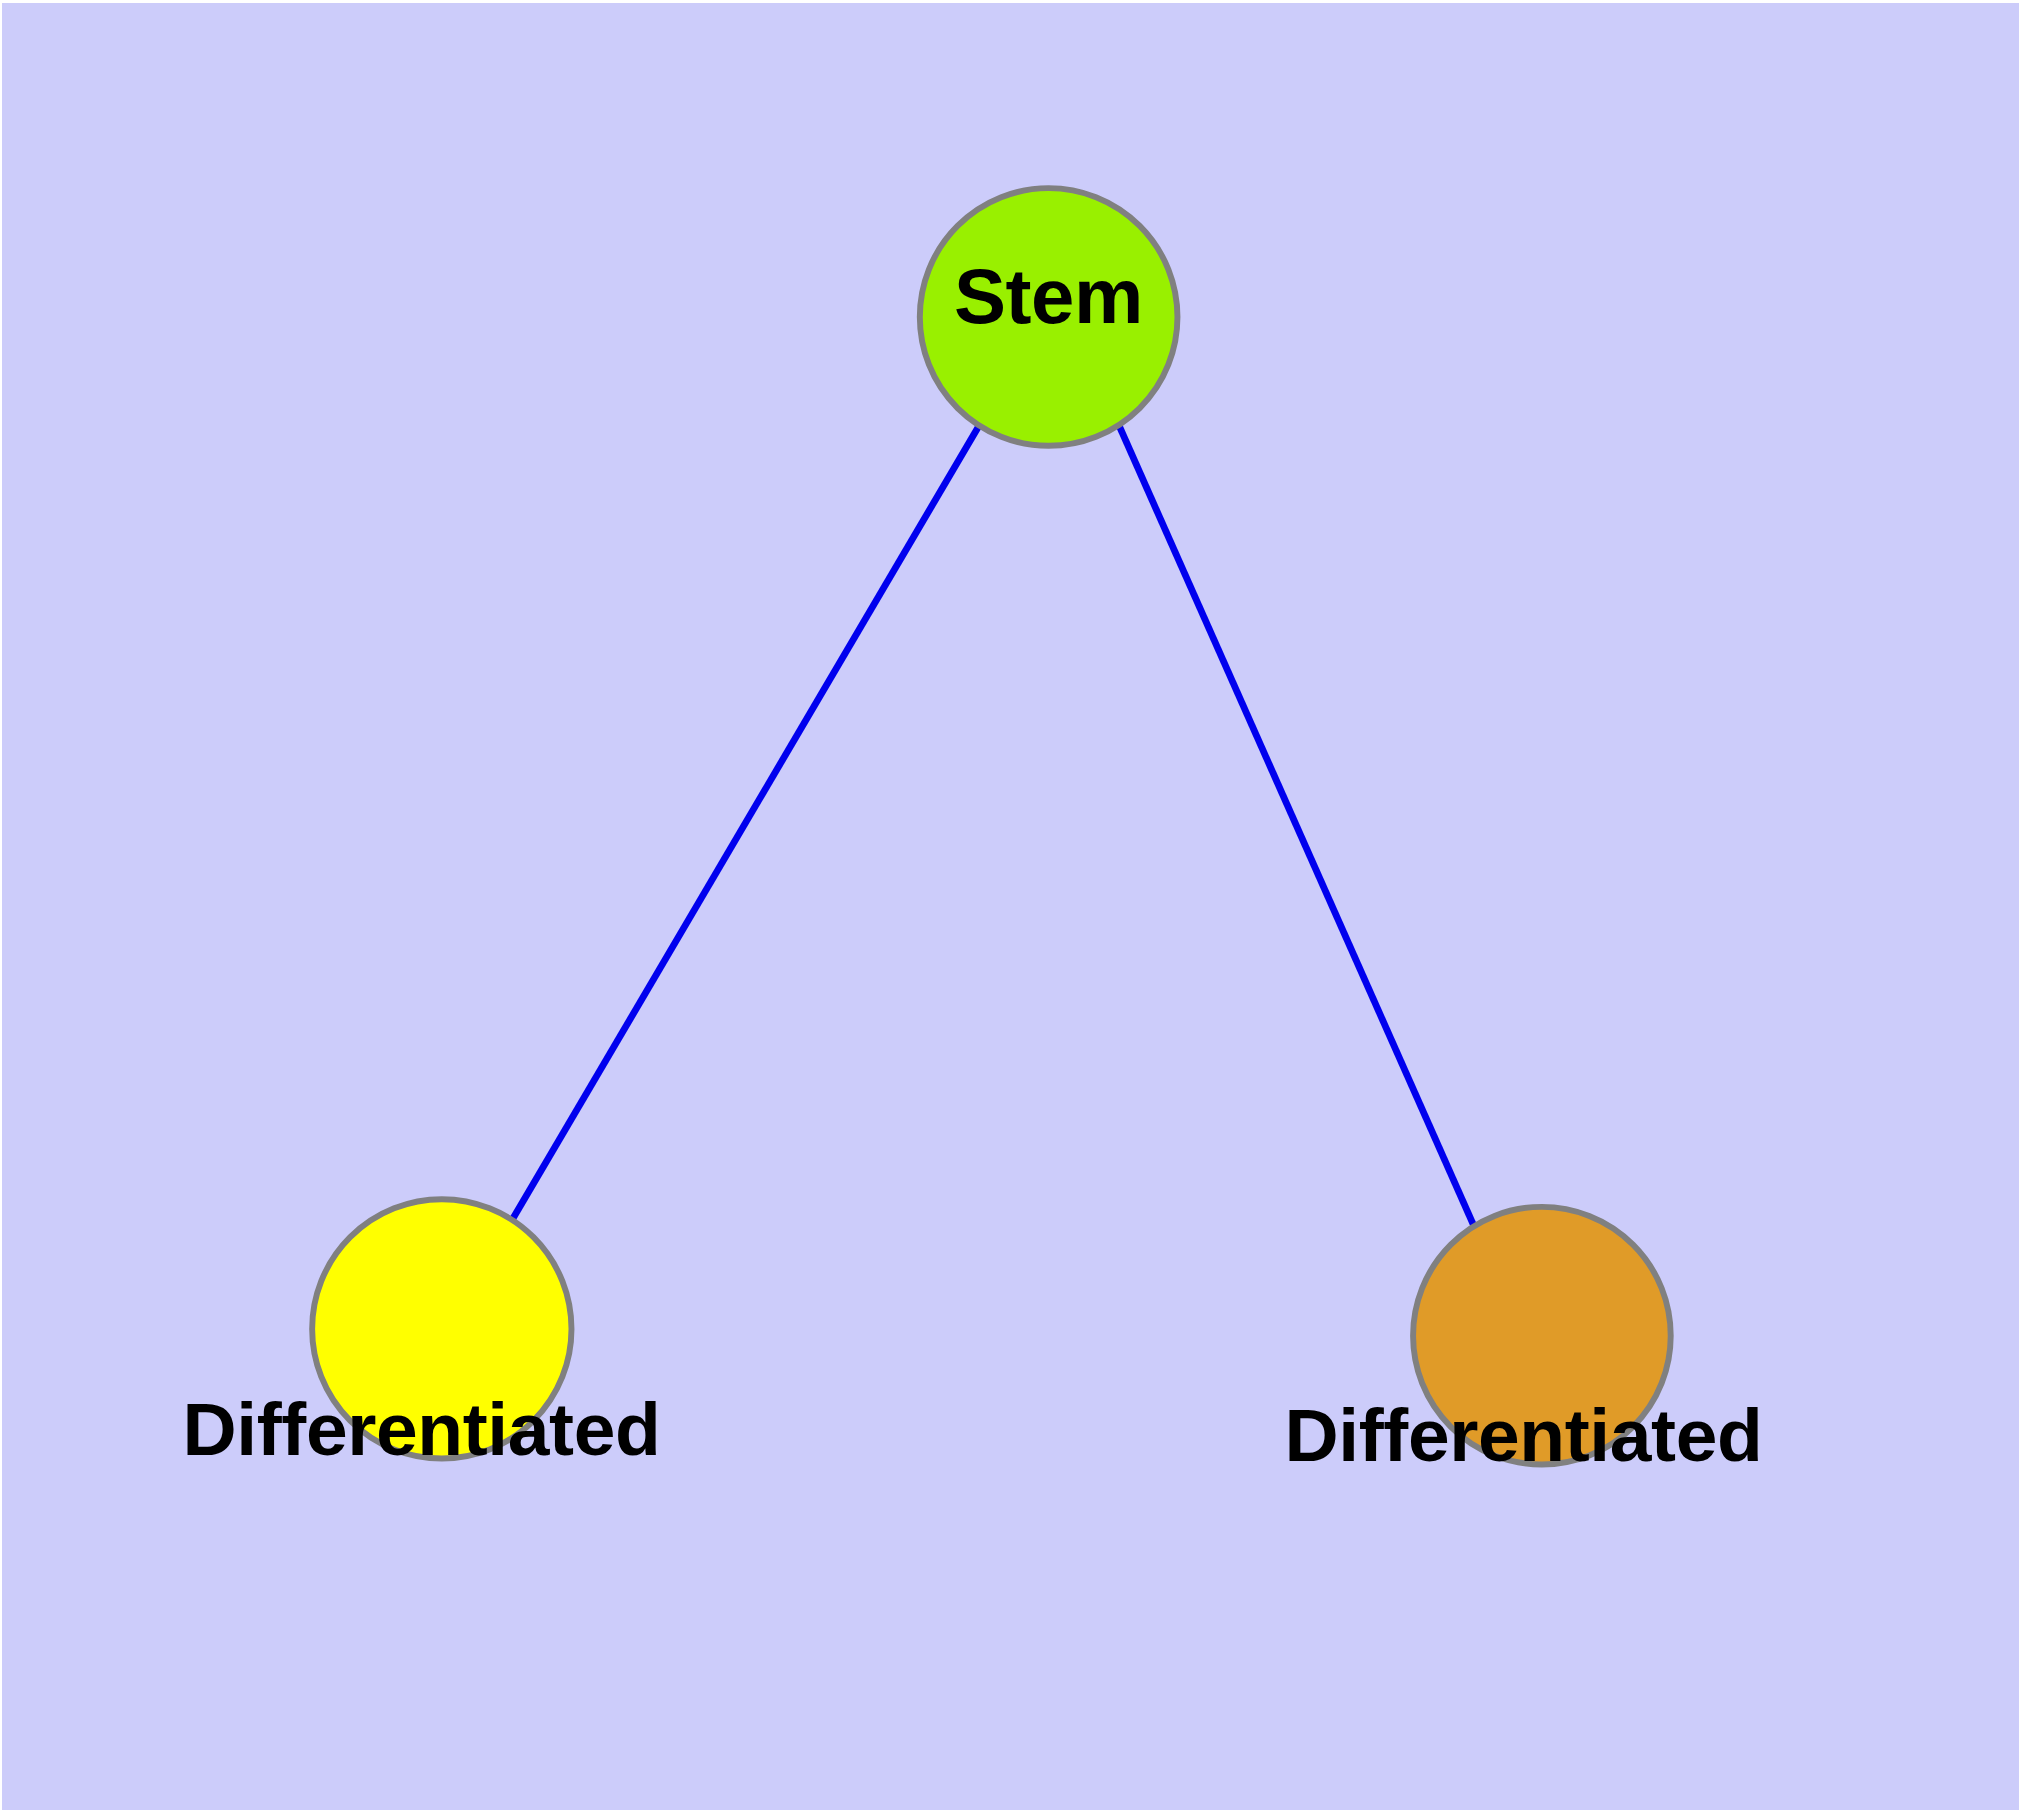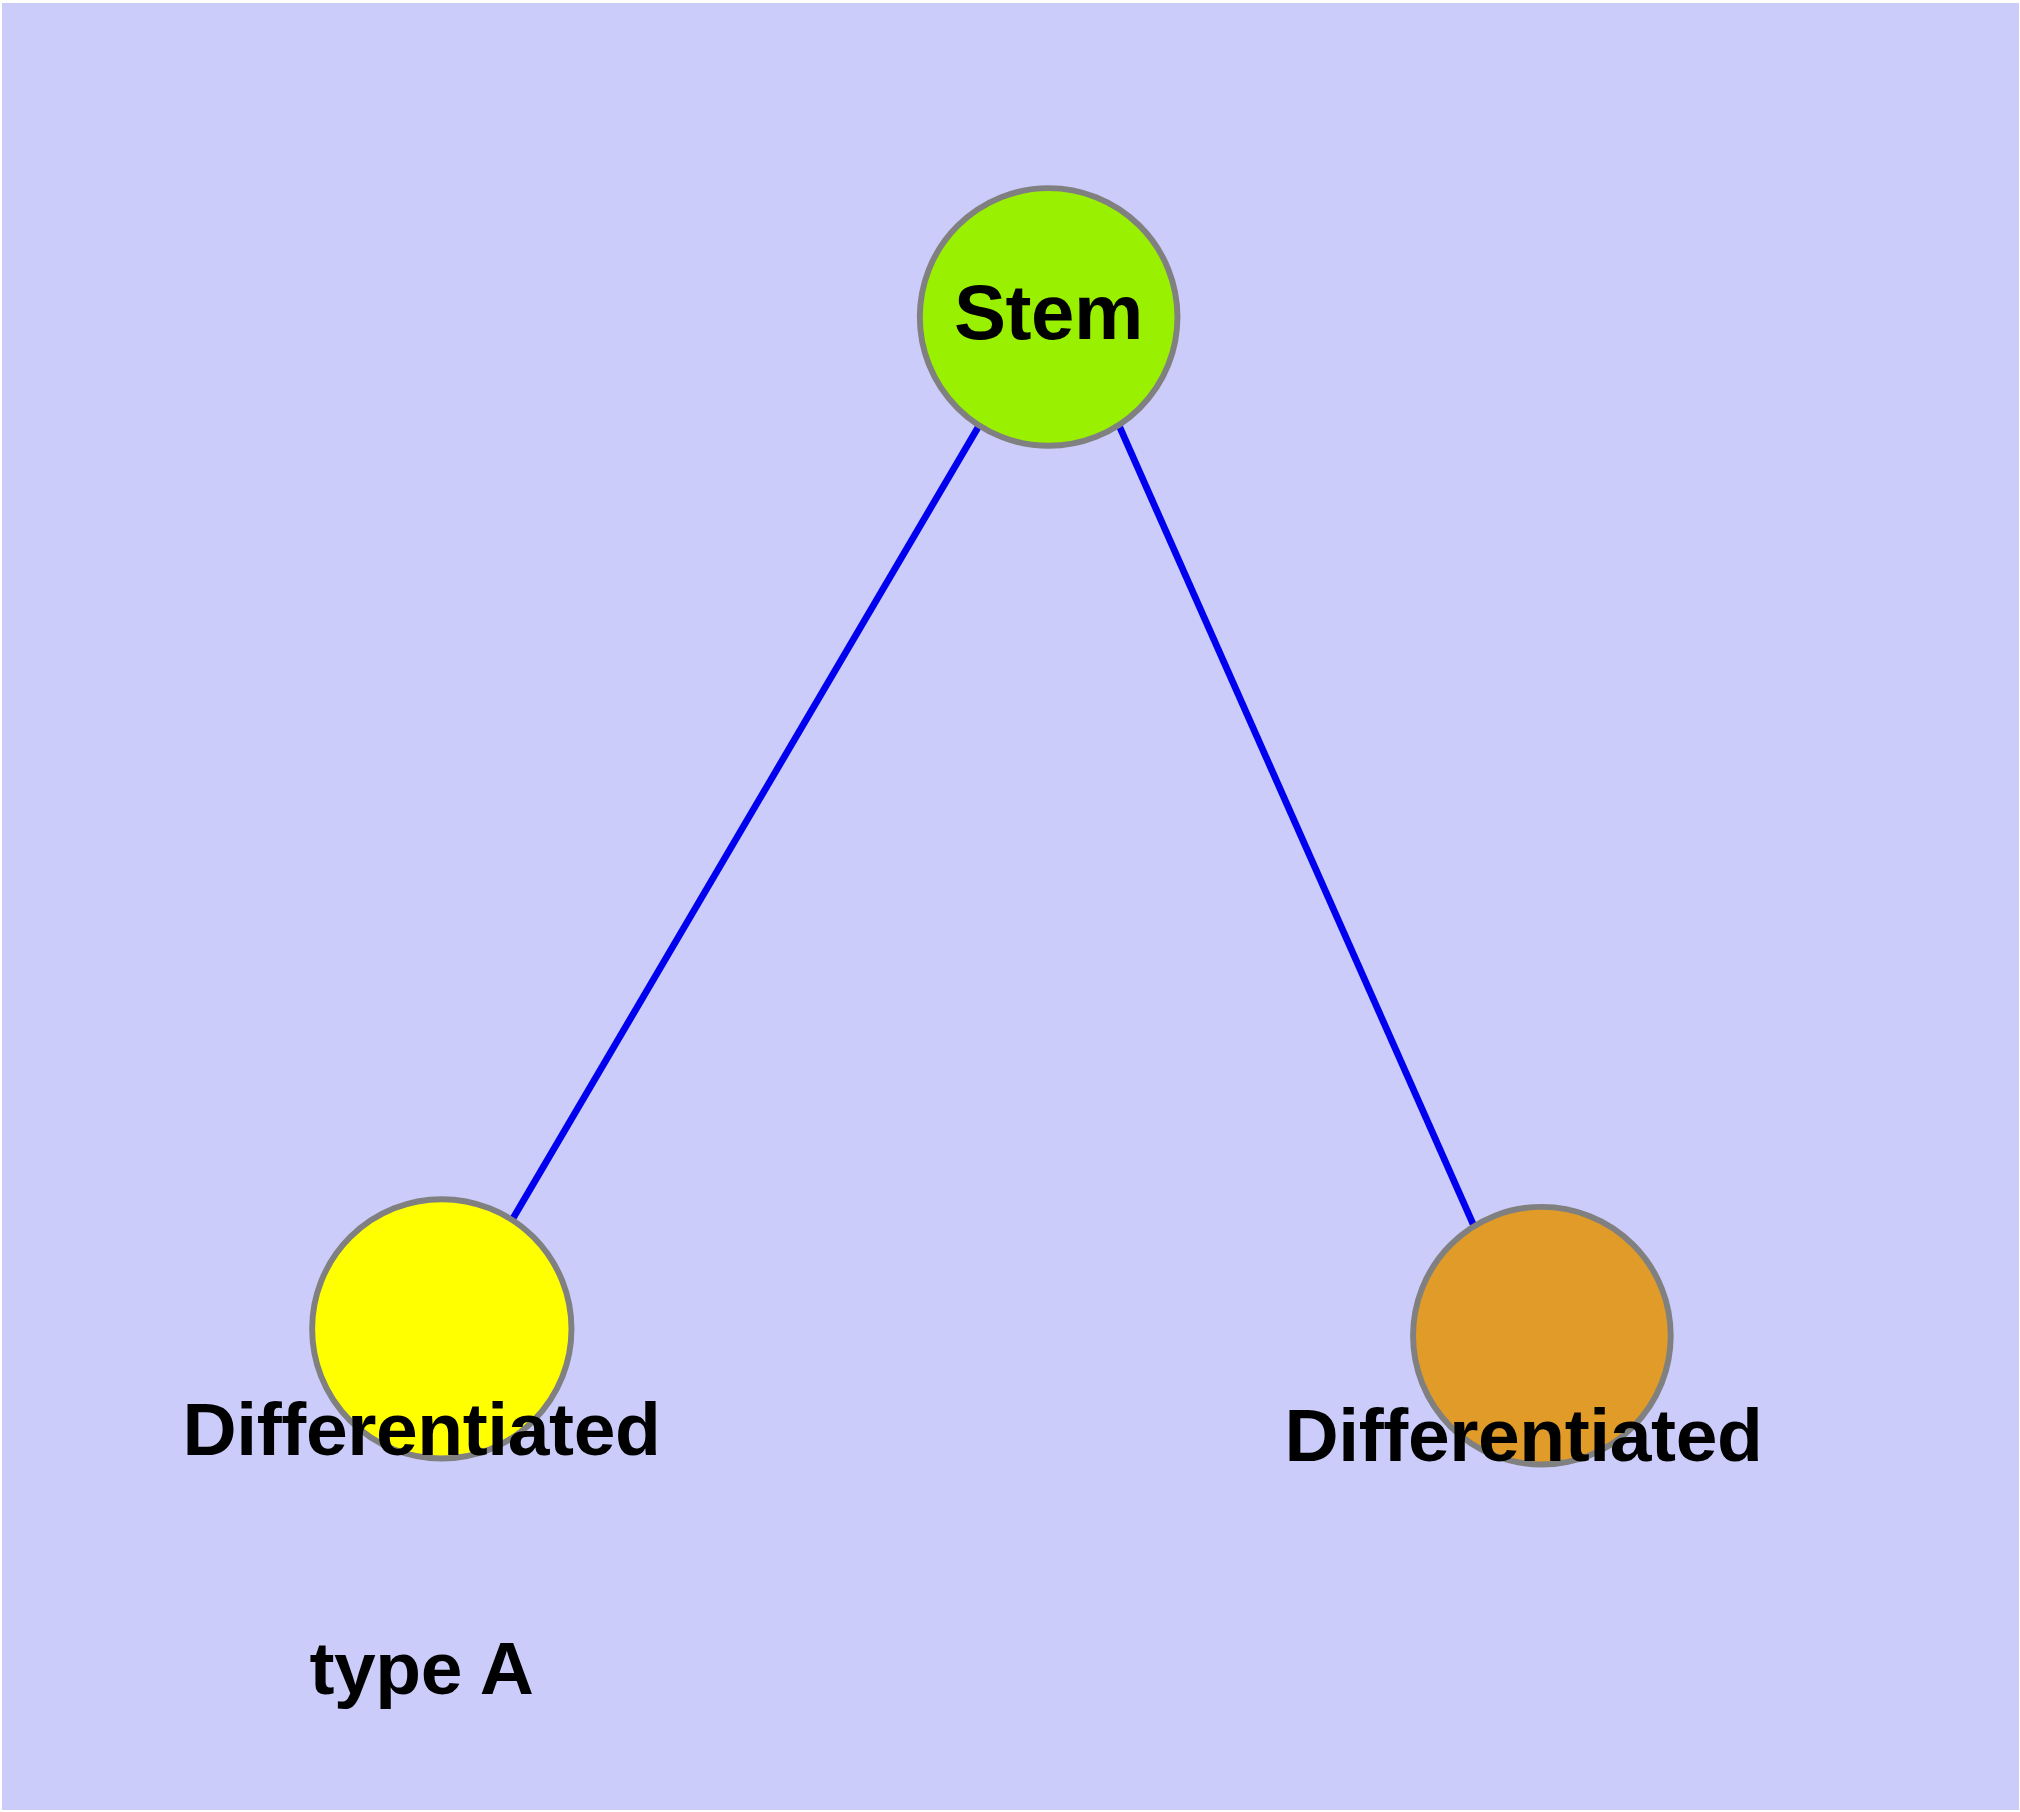--- a/index.html
+++ b/index.html
@@ -51,21 +51,21 @@
     font-weight: bold;
     line-height: 1.06;
     white-space: pre;
     letter-spacing: -0.4px;
     pointer-events: none;
     -webkit-font-smoothing: antialiased;
   }
   #label-stem {
     font-size: 78px;
     left: 794px;
-    top: 271px;
+    top: 255px;
     width: 509px;
   }
   #label-diffa {
     font-size: 75px;
     left: 163px;
     top: 1231px;
     width: 517px;
   }
   #label-diffb {
     font-size: 75px;
@@ -92,21 +92,20 @@
       <circle class="node-circle" cx="1237" cy="374" r="152" fill="#99f000"></circle>
       <circle class="node-circle" cx="521" cy="1568" r="153" fill="#ffff00"></circle>
       <circle class="node-circle" cx="1819" cy="1576" r="152" fill="#e09b28"></circle>
     </g>
   </svg>
 
   <div class="node-label" id="label-stem">Stem</div>
 
   <div class="node-label" id="label-diffa">
     <div>Differentiated</div>
-    <div>type A</div>
   </div>
 
   <div class="node-label" id="label-diffb">
     <div>Differentiated</div>
   </div>
 
 </div>
 
 
 </body></html>

